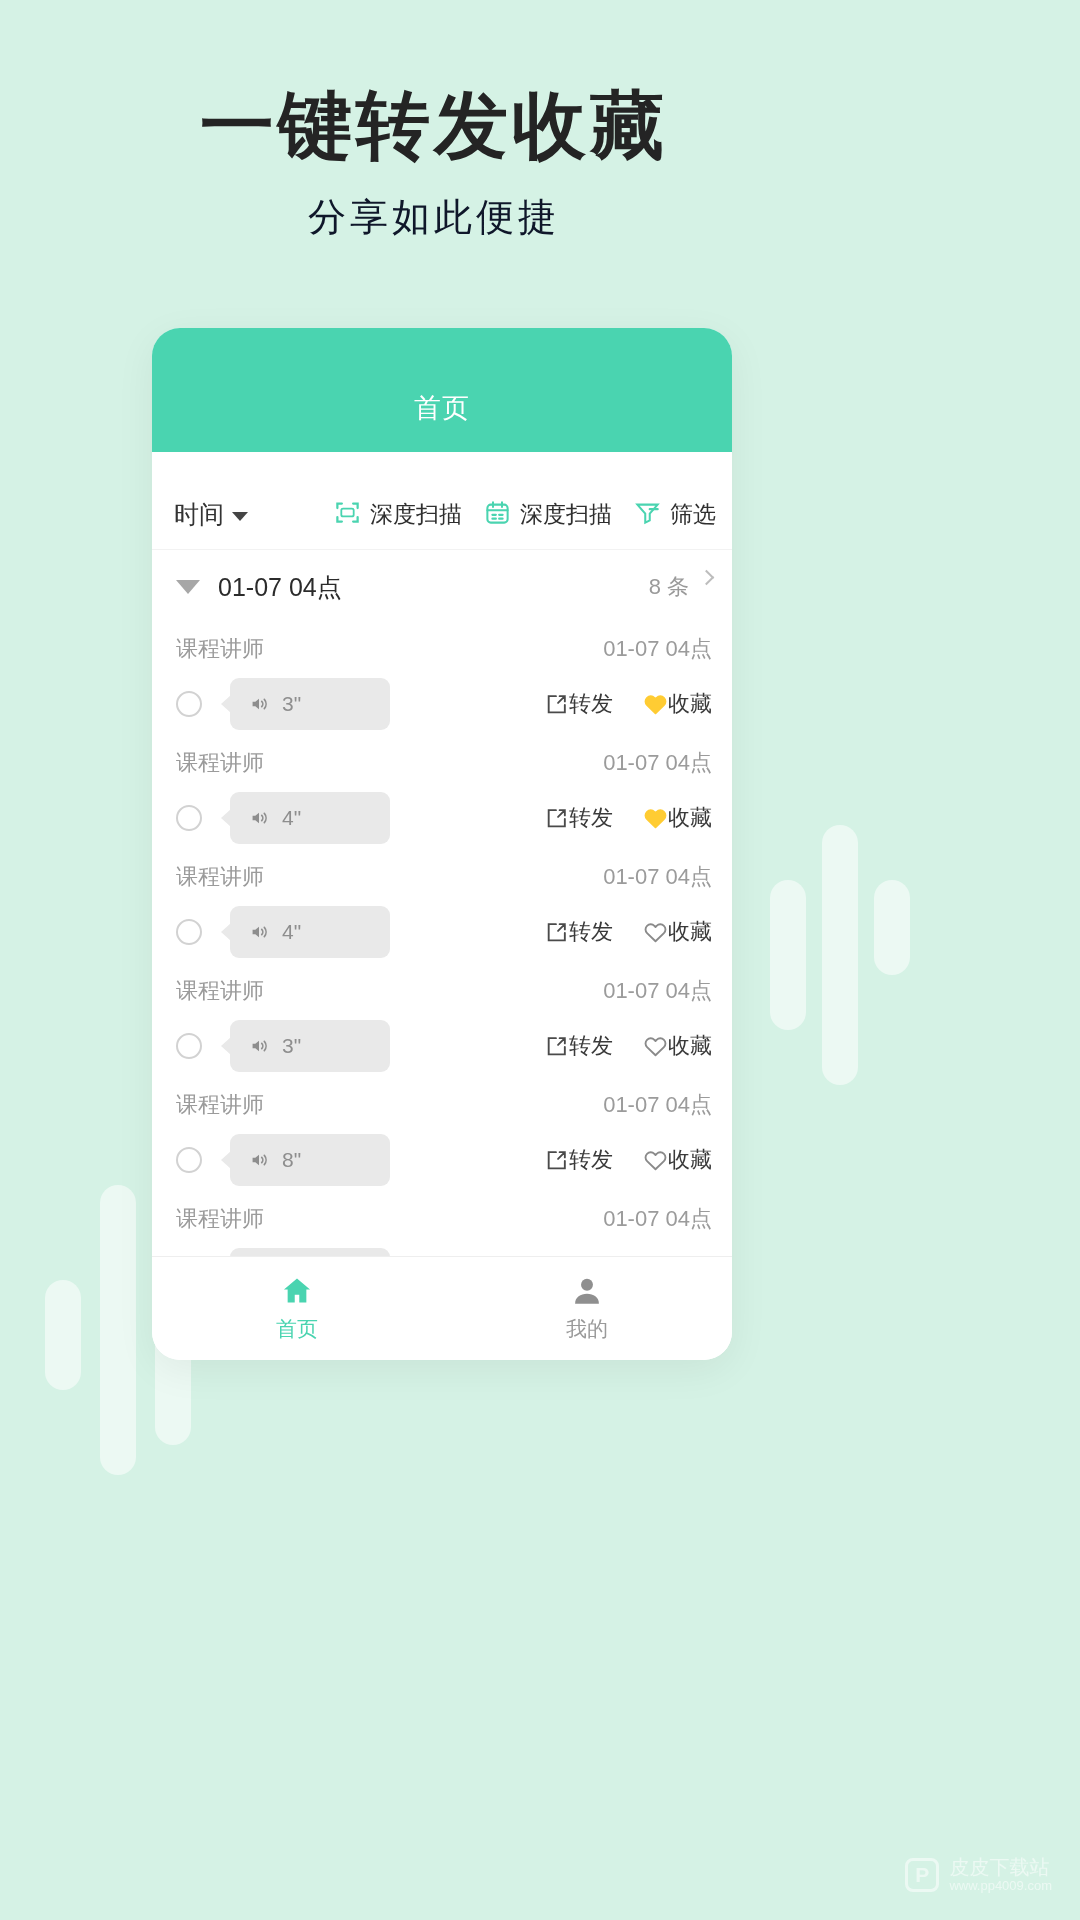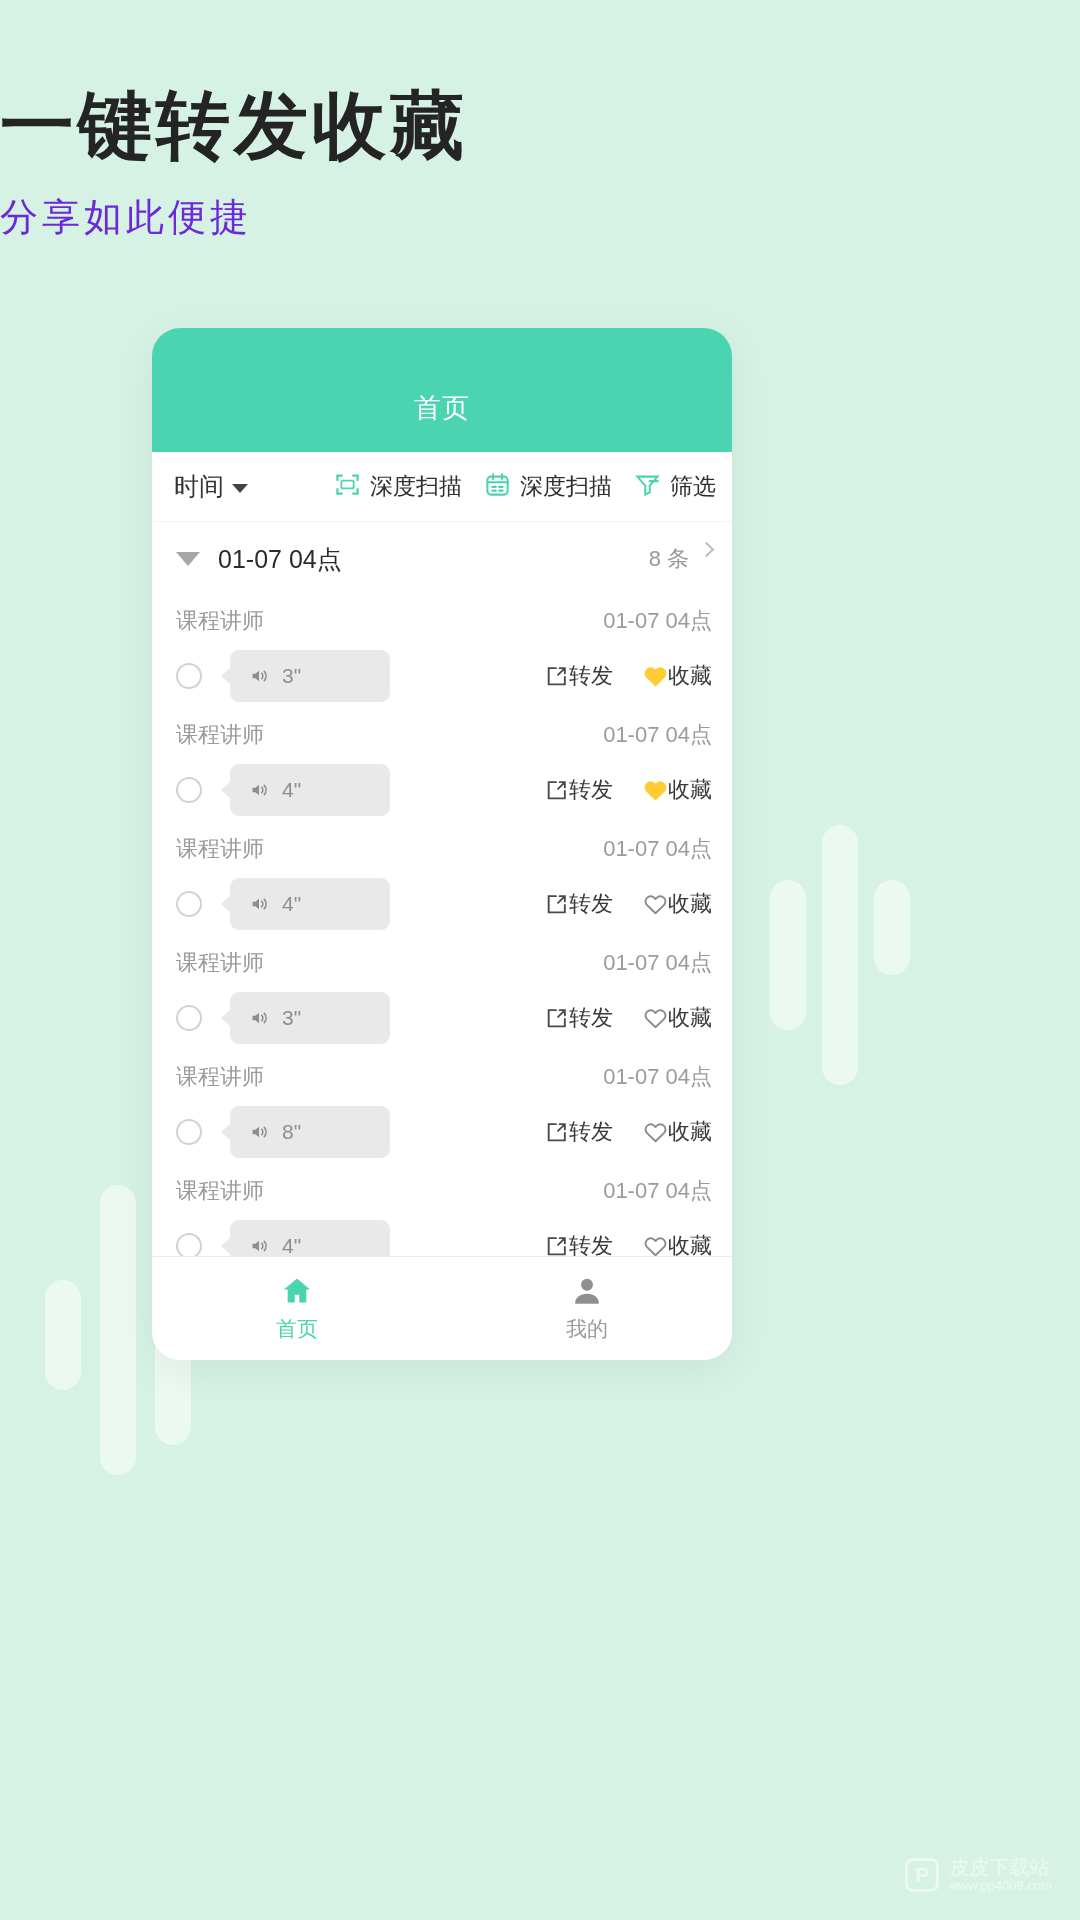--- a/index.html
+++ b/index.html
@@ -15,36 +15,36 @@
     background: #d5f2e5;
   }
   .deco-left-a { position:absolute; left: 45px;  top: 1280px; width: 36px; height: 110px; background:#fff; opacity:.55; border-radius: 20px;}
   .deco-left-b { position:absolute; left: 100px; top: 1185px; width: 36px; height: 290px; background:#fff; opacity:.55; border-radius: 20px;}
   .deco-left-c { position:absolute; left: 155px; top: 1245px; width: 36px; height: 200px; background:#fff; opacity:.55; border-radius: 20px;}
   .deco-right-a{ position:absolute; left: 770px; top: 880px;  width: 36px; height: 150px; background:#fff; opacity:.55; border-radius: 20px;}
   .deco-right-b{ position:absolute; left: 822px; top: 825px;  width: 36px; height: 260px; background:#fff; opacity:.55; border-radius: 20px;}
   .deco-right-c{ position:absolute; left: 874px; top: 880px;  width: 36px; height: 95px;  background:#fff; opacity:.55; border-radius: 20px;}
 
   
-  .hero { position: absolute; left: 0; top: 0; width: 868px; }
+  .hero { position: absolute; left: 0; top: 0; width: 868px; text-align: center; }
   .hero-title {
     margin-top: 85px;
     font-size: 74px;
     font-weight: 800;
     letter-spacing: 4px;
     color: #242424;
     line-height: 1.1;
     font-family: "Liberation Sans", "DejaVu Sans", sans-serif;
   }
   .hero-sub {
     margin-top: 26px;
     font-size: 38px;
     font-weight: 500;
     letter-spacing: 4px;
-    color: #6d28d9;
+    color: #0f172a;
   }
 
   
   .phone {
     position: absolute;
     left: 152px; top: 328px;
     width: 580px; height: 1032px;
     background: #ffffff;
     border-radius: 28px;
     overflow: hidden;
@@ -57,20 +57,21 @@
     padding-bottom: 26px;
   }
   .app-header-title { color: #ffffff; font-size: 27px; letter-spacing: 1px; }
 
   
   .toolbar {
     height: 70px;
     display: flex; align-items: center;
     padding: 0 16px 0 22px;
     border-bottom: 1px solid #f2f2f2;
+    margin-top: 28px;
   }
   .tb-sort { display: flex; align-items: center; gap: 8px; font-size: 25px; color: #333; }
   .caret-down {
     width: 0; height: 0; border-left: 8px solid transparent;
     border-right: 8px solid transparent; border-top: 9px solid #444;
     margin-top: 3px;
   }
   .tb-spacer { flex: 1; }
   .tb-btn { display: flex; gap: 9px; margin-left: 22px; font-size: 23px; color: #2f2f2f; }
   .tb-btn .ic { display: inline-flex; width: 27px; height: 27px; }

